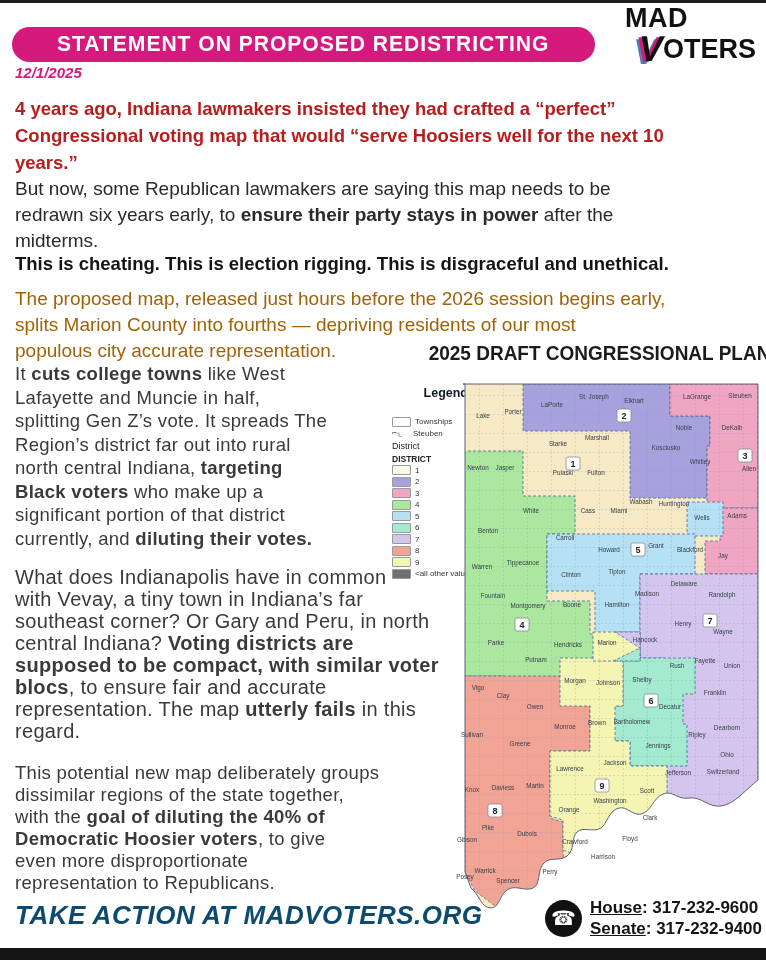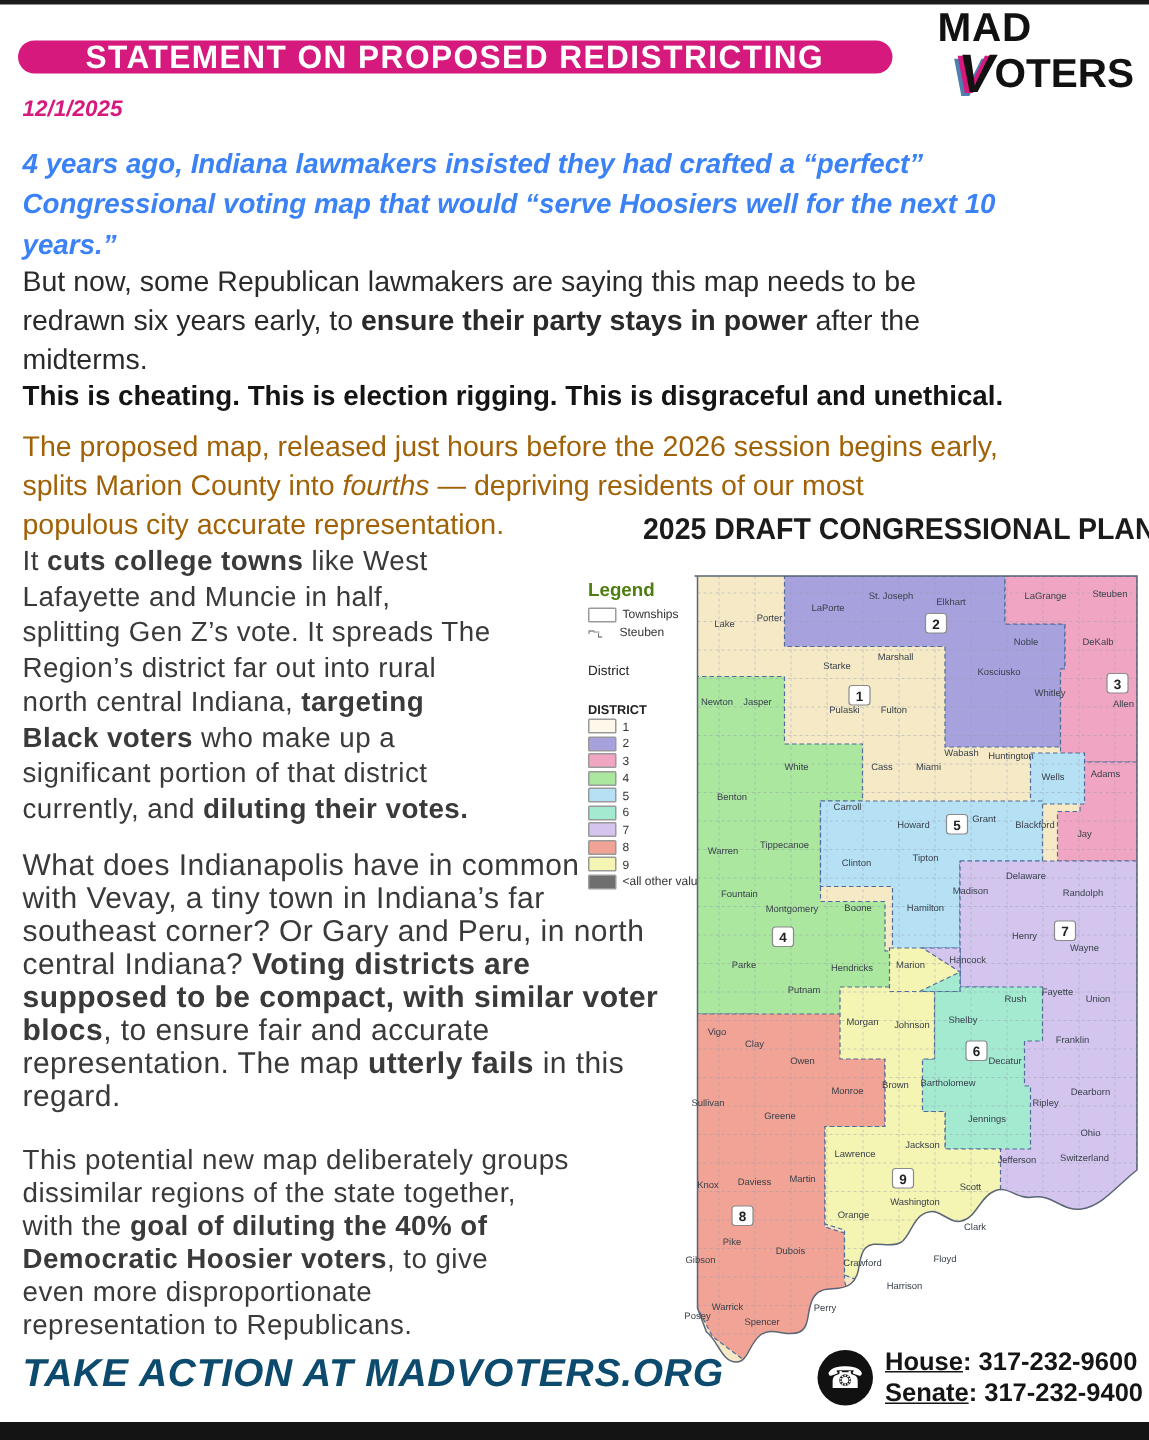--- a/index.html
+++ b/index.html
@@ -1,49 +1,49 @@
 <!DOCTYPE html>
 <html><head>
 <meta charset="utf-8">
 <style>
   html,body{margin:0;padding:0;background:#e8e8e8;}
   .page{position:relative;width:766px;height:960px;background:#ffffff;overflow:hidden;
         font-family:"Liberation Sans",sans-serif;color:#202020;margin:0 auto;}
   .top-strip{position:absolute;left:0;top:0;width:766px;height:3px;background:#1c1c1c;}
   .bottom-bar{position:absolute;left:0;top:948px;width:766px;height:12px;background:#141414;}
 
-  .banner{position:absolute;left:12px;top:27px;width:583px;height:22px;background:#d6197d;
+  .banner{position:absolute;left:12px;top:27px;width:583px;height:35px;background:#d6197d;
           border-radius:18px;display:flex;align-items:center;justify-content:center;}
   .banner span{color:#fff;font-weight:700;font-size:21.5px;letter-spacing:1px;transform:scaleX(.98);white-space:nowrap;}
 
   .logo{position:absolute;top:8px;right:10px;color:#111;font-weight:700;line-height:.8;}
   .logo-mad{font-size:27px;letter-spacing:.5px;margin-left:10px;}
   .logo-voters{font-size:27px;margin-left:24px;margin-top:2px;}
   .logo-v{display:inline-block;font-size:36px;transform:skewX(-10deg);position:relative;top:3px;
           text-shadow:-3px 1px 0 #d6197d,-5px 3px 0 #4d7fb0;}
 
   .date{position:absolute;left:15px;top:64px;color:#d6197d;font-weight:700;font-style:italic;font-size:15px;}
 
   .para{position:absolute;left:15px;white-space:nowrap;}
-  .p1{top:95px;font-size:18.5px;line-height:27px;font-weight:700;font-style:italic;color:#3b82f6;}
+  .p1{top:95px;font-size:18.5px;line-height:27px;font-weight:700;color:#b91c1c;}
   .p2{top:176px;font-size:19px;line-height:26px;color:#2a2a2a;}
   .p3{top:253px;font-size:18.5px;font-weight:700;color:#141414;}
   .p4{top:286px;font-size:19px;line-height:26px;color:#a16207;}
   .p5{top:362px;font-size:18.5px;line-height:23.5px;color:#3a3a3a;letter-spacing:.3px;}
   .p6{top:566px;font-size:20px;line-height:22px;color:#3a3a3a;letter-spacing:.3px;}
   .p7{top:762px;font-size:18.5px;line-height:22px;color:#3a3a3a;letter-spacing:.3px;}
 
   .map-title{position:absolute;left:420px;top:342px;width:346px;text-align:center;
              font-weight:700;font-size:20px;letter-spacing:0;transform:scaleX(.95);color:#1b1b1b;white-space:nowrap;}
 
   .legend{position:absolute;left:392px;top:386px;width:110px;font-size:8px;color:#333;}
-  .legend-title{font-weight:700;font-size:12.5px;color:#4d7c0f;text-align:left;width:76px;margin-bottom:5px;}
+  .legend-title{font-weight:700;font-size:12.5px;color:#0f172a;text-align:right;width:76px;margin-bottom:17px;}
   .legend-row{display:flex;align-items:center;margin-bottom:2.5px;height:9px;}
   .legend-row .sw{width:17px;height:8px;border:1px solid #9a9a9a;margin-right:4px;flex:none;border-radius:1px;}
-  .legend-heading{font-size:9px;color:#222;margin:16px 0 2px 0;}
+  .legend-heading{font-size:9px;color:#222;margin:3px 0 2px 0;}
   .legend-heading.caps{font-weight:700;font-size:8.5px;}
   .glyph{font-size:8px;color:#555;width:17px;margin-right:4px;flex:none;letter-spacing:-1px;}
 
   .map-wrap{position:absolute;left:455px;top:376px;width:311px;height:540px;}
   .district-poly{stroke:#4f6b9a;stroke-width:.8;stroke-dasharray:3 2;}
   .county-label{font-family:"Liberation Sans",sans-serif;font-size:6.3px;fill:#39404b;text-anchor:middle;}
   .badge-num{font-family:"Liberation Sans",sans-serif;font-size:9px;font-weight:700;fill:#222;text-anchor:middle;}
 
   .cta{position:absolute;left:15px;top:900px;color:#0c4a6e;font-weight:700;font-style:italic;
        font-size:26px;letter-spacing:.5px;white-space:nowrap;}
@@ -67,21 +67,21 @@
   <div class="logo">
     <div class="logo-mad">MAD</div>
     <div class="logo-voters"><span class="logo-v">V</span><span>OTERS</span></div>
   </div>
 
   <div class="date">12/1/2025</div>
 
   <div class="para p1"><span>4 years ago, Indiana lawmakers insisted they had crafted a “perfect”</span><br><span>Congressional voting map that would “serve Hoosiers well for the next 10</span><br><span>years.”</span></div>
   <div class="para p3"><span>This is cheating. This is election rigging. This is disgraceful and unethical.</span></div>
   <div class="para p2"><span>But now, some Republican lawmakers are saying this map needs to be</span><br><span>redrawn six years early, to </span><span style="font-weight: 700;">ensure their party stays in power</span><span> after the</span><br><span>midterms.</span></div>
-  <div class="para p4"><span>The proposed map, released just hours before the 2026 session begins early,</span><br><span>splits Marion County into </span><span style="font-style: italic; margin-top: 39px;">fourths</span><span> — depriving residents of our most</span><br><span>populous city accurate representation.</span></div>
+  <div class="para p4"><span>The proposed map, released just hours before the 2026 session begins early,</span><br><span>splits Marion County into </span><span style=" margin-top: 39px;">fourths</span><span> — depriving residents of our most</span><br><span>populous city accurate representation.</span></div>
   <div class="para p5"><span>It </span><span style="font-weight: 700;">cuts college towns</span><span> like West</span><br><span>Lafayette and Muncie in half,</span><br><span>splitting Gen Z’s vote. It spreads The</span><br><span>Region’s district far out into rural</span><br><span>north central Indiana, </span><span style="font-weight: 700;">targeting</span><br><span style="font-weight: 700;">Black voters</span><span> who make up a</span><br><span>significant portion of that district</span><br><span>currently, and </span><span style="font-weight: 700;">diluting their votes.</span></div>
   <div class="para p6"><span>What does Indianapolis have in common</span><br><span>with Vevay, a tiny town in Indiana’s far</span><br><span>southeast corner? Or Gary and Peru, in north</span><br><span>central Indiana? </span><span style="font-weight: 700;">Voting districts are</span><br><span style="font-weight: 700;">supposed to be compact, with similar voter</span><br><span style="font-weight: 700;">blocs</span><span>, to ensure fair and accurate</span><br><span>representation. The map </span><span style="font-weight: 700;">utterly fails</span><span> in this</span><br><span>regard.</span></div>
   <div class="para p7"><span>This potential new map deliberately groups</span><br><span>dissimilar regions of the state together,</span><br><span>with the </span><span style="font-weight: 700;">goal of diluting the 40% of</span><br><span style="font-weight: 700;">Democratic Hoosier voters</span><span>, to give</span><br><span>even more disproportionate</span><br><span>representation to Republicans.</span></div>
 
   <div class="map-title">2025 DRAFT CONGRESSIONAL PLAN</div>
 
   <div class="legend">
     <div class="legend-title">Legend</div>
     <div class="legend-row">
       <span class="sw" style="background:#fff"></span>

